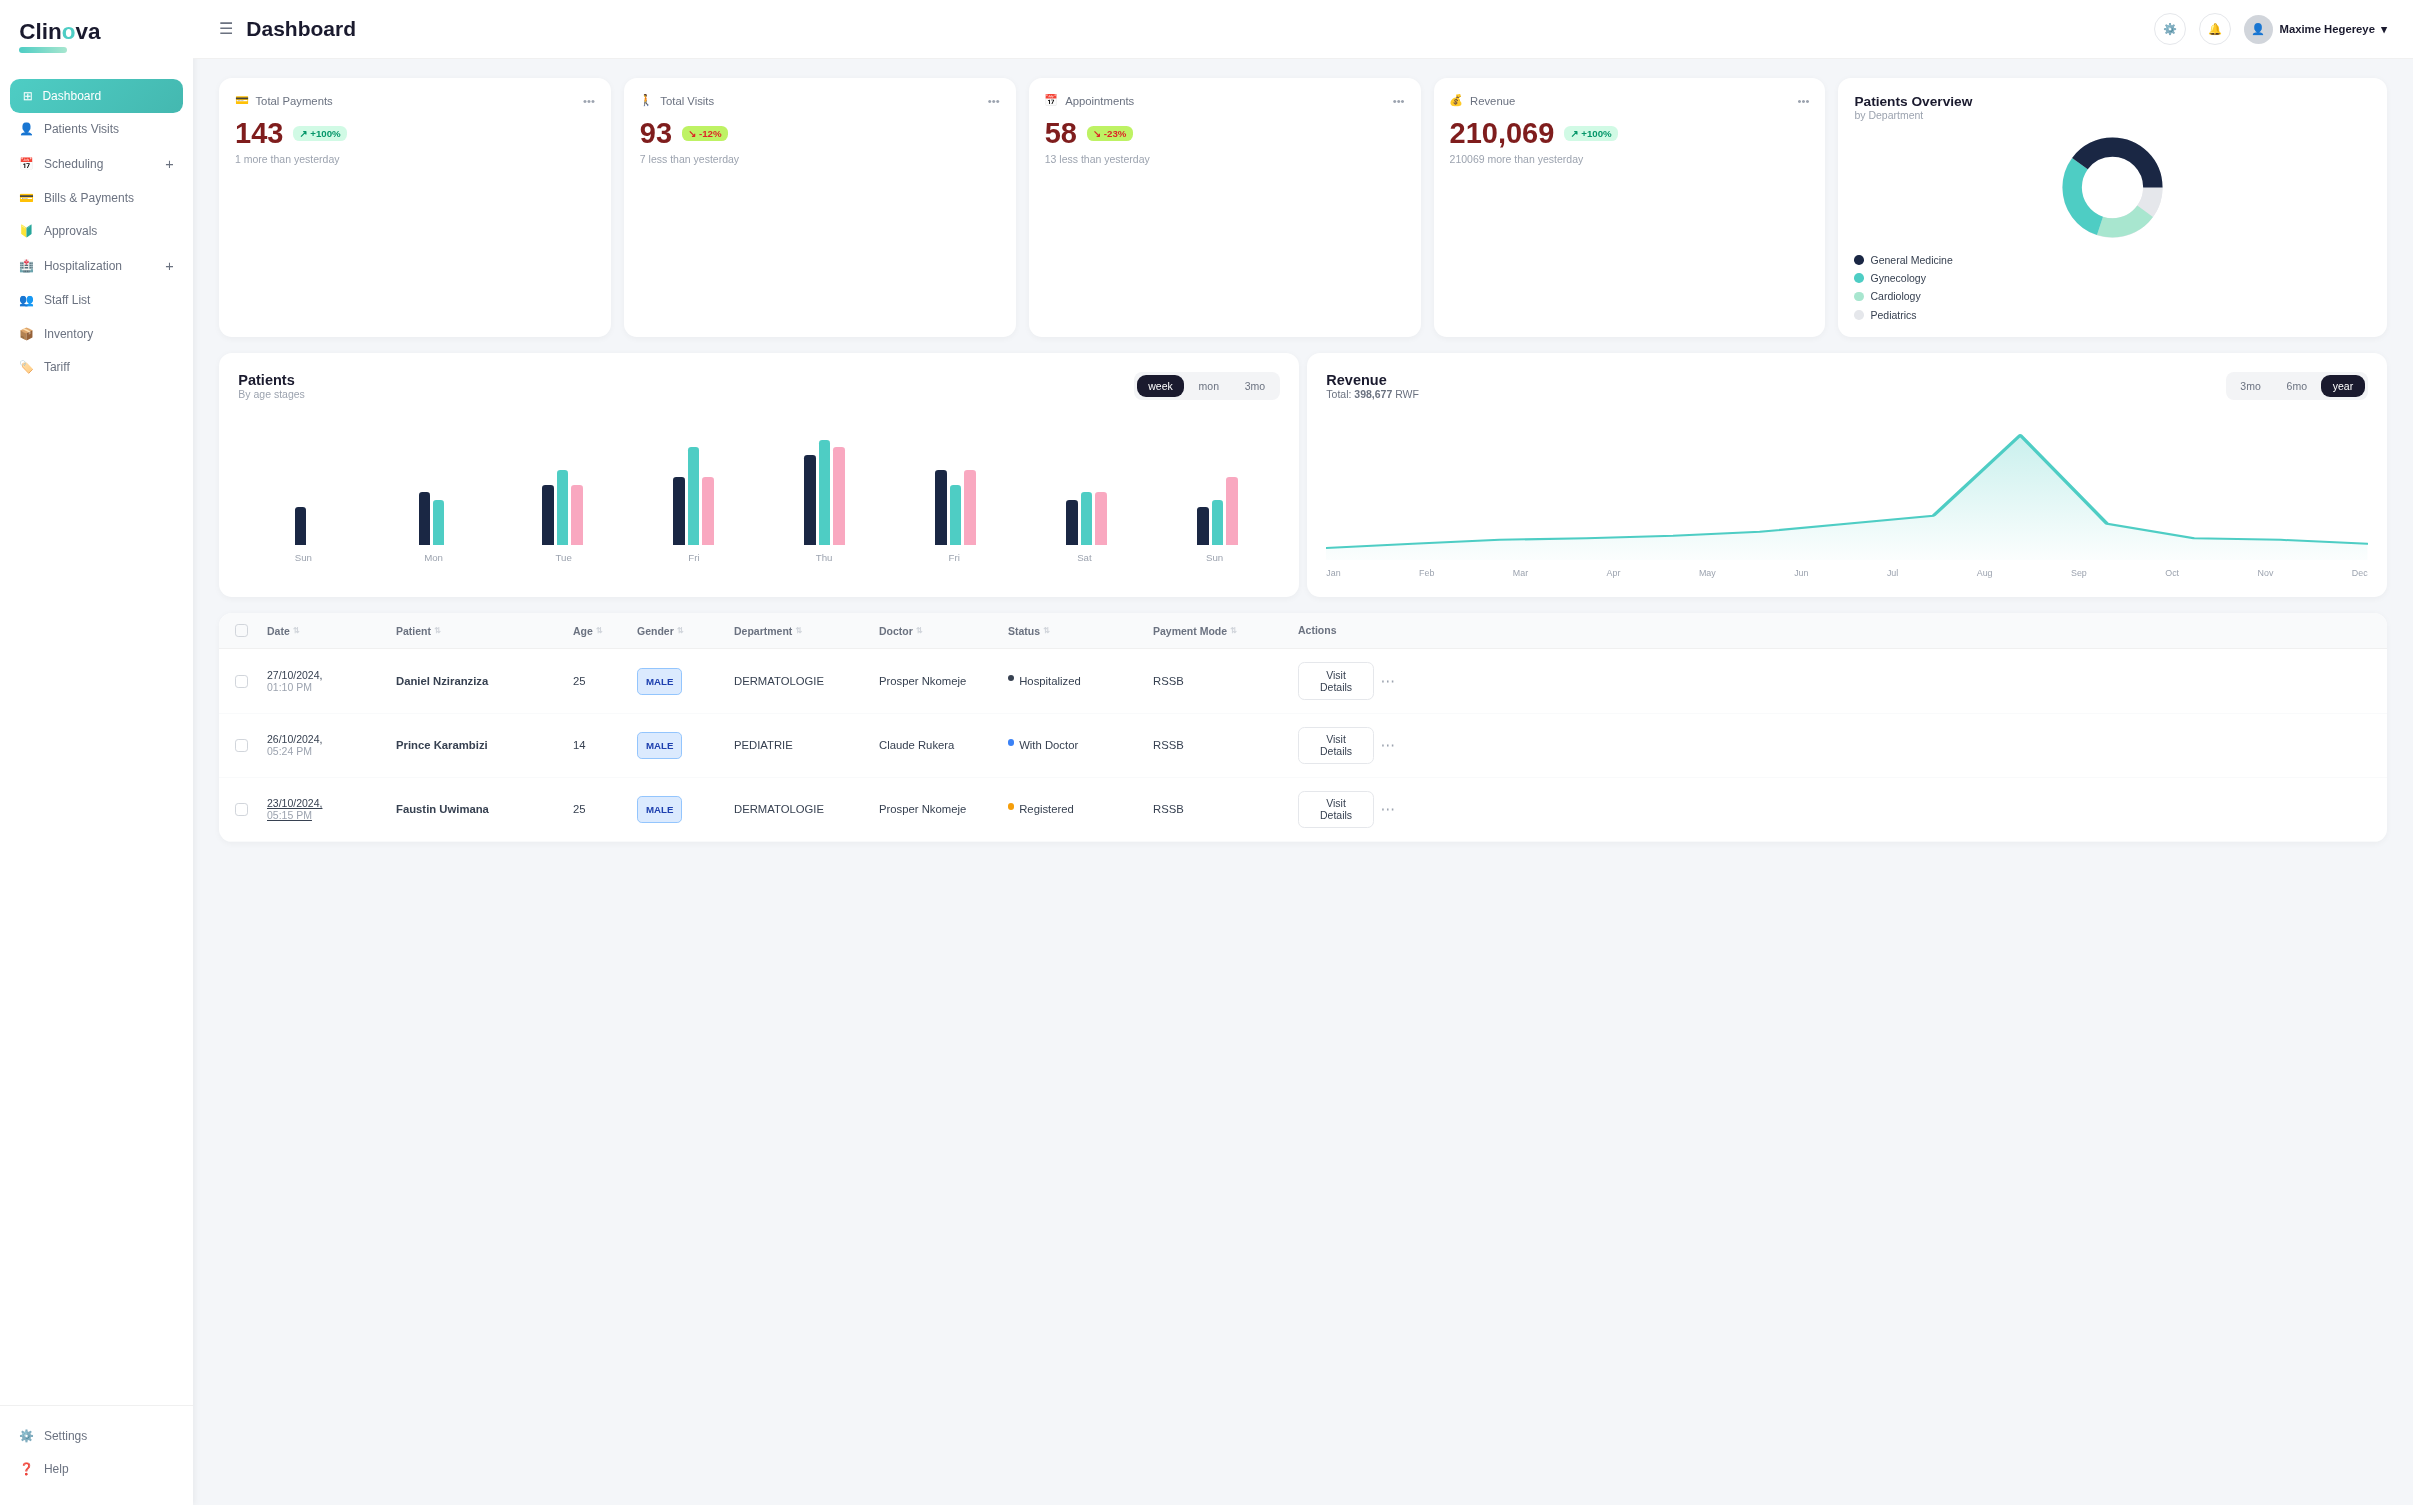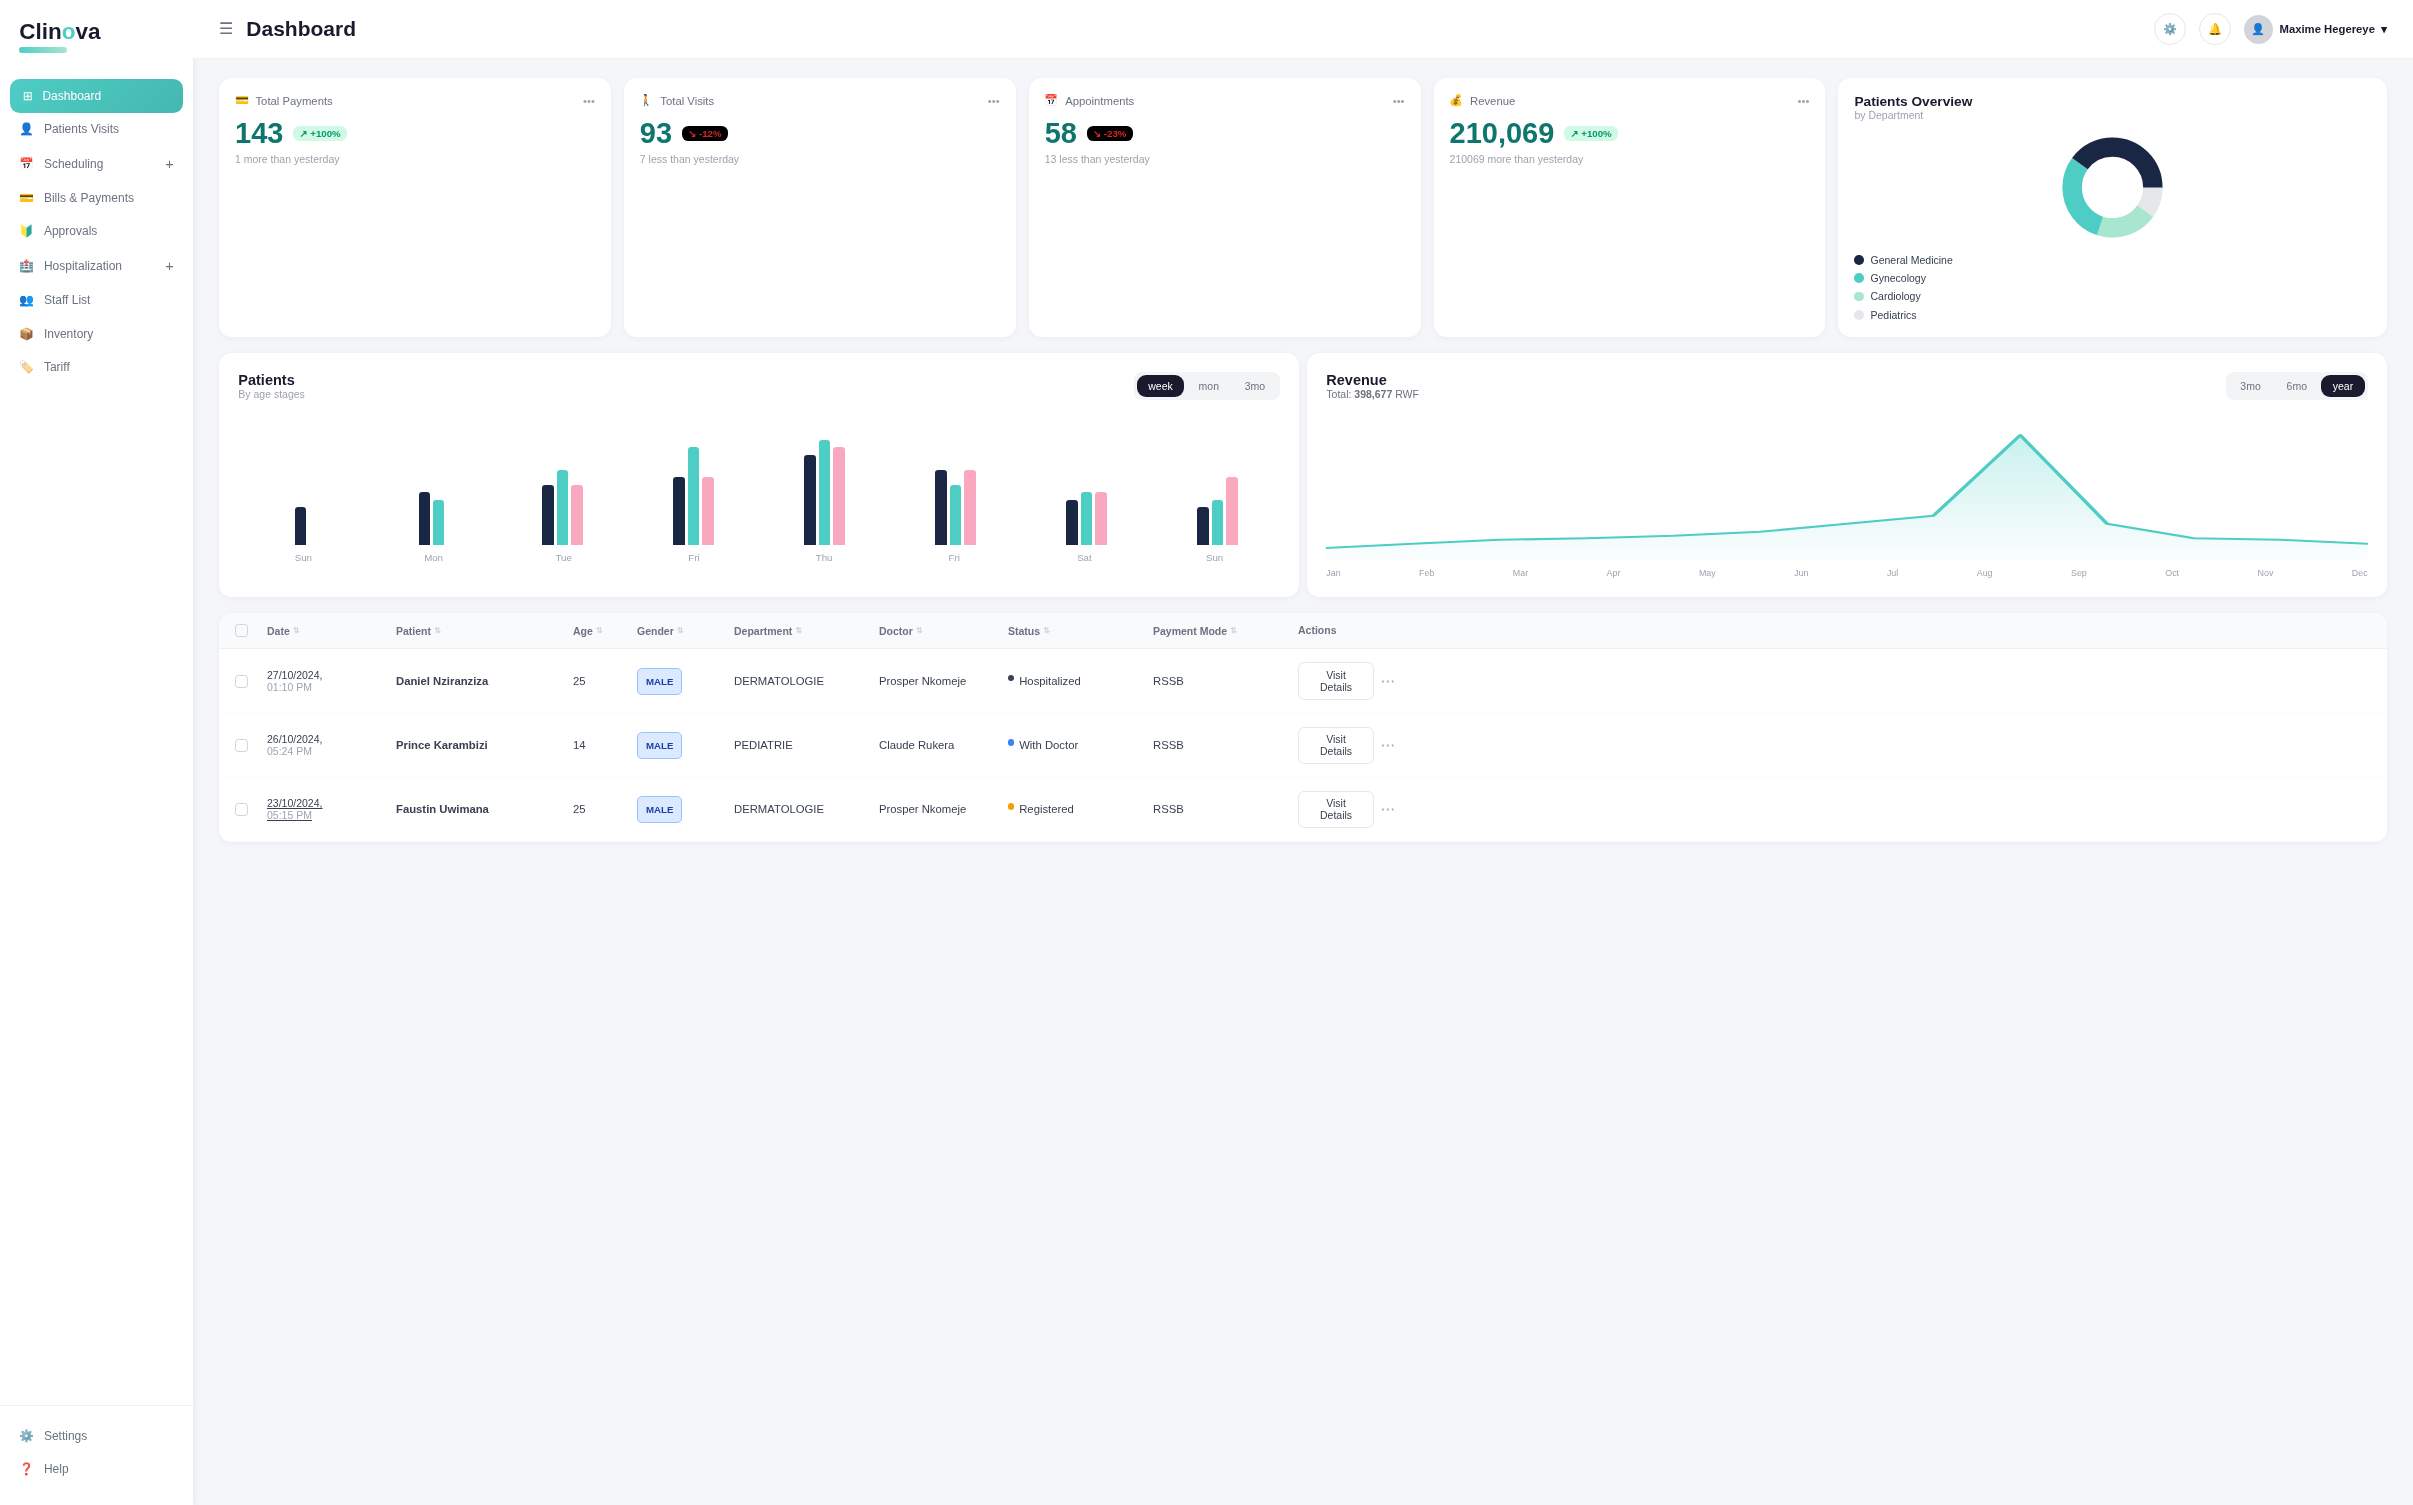--- a/index.html
+++ b/index.html
@@ -123,28 +123,28 @@
       padding: 16px;
       box-shadow: 0 1.6px 6.4px rgba(0,0,0,0.04);
     }
     .stat-header {
       display: flex; align-items: center; justify-content: space-between;
       margin-bottom: 9.7px;
       color: #6b7280;
       font-size: 11.3px;
     }
     .stat-header-left { display: flex; align-items: center; gap: 6.4px; }
-    .stat-value { font-size: 29px; font-weight: 700; color: #0f766e; }
+    .stat-value { font-size: 29px; font-weight: 700; color: #7f1d1d; }
     .stat-badge {
       display: inline-flex; align-items: center; gap: 3.2px;
       padding: 2.4px 6.4px; border-radius: 6.4px;
       font-size: 9.7px; font-weight: 600;
     }
     .stat-badge.positive { background: #d1fae5; color: #059669; }
-    .stat-badge.negative { background: #000000; color: #dc2626; }
+    .stat-badge.negative { background: #bef264; color: #dc2626; }
     .stat-sub { color: #9ca3af; font-size: 10.5px; margin-top: 3.2px; }
     .stat-main-row { display: flex; align-items: center; gap: 9.7px; }
 
     
     .overview-card {
       background: #fff;
       border-radius: 13px;
       padding: 16px;
       box-shadow: 0 1.6px 6.4px rgba(0,0,0,0.04);
     }

